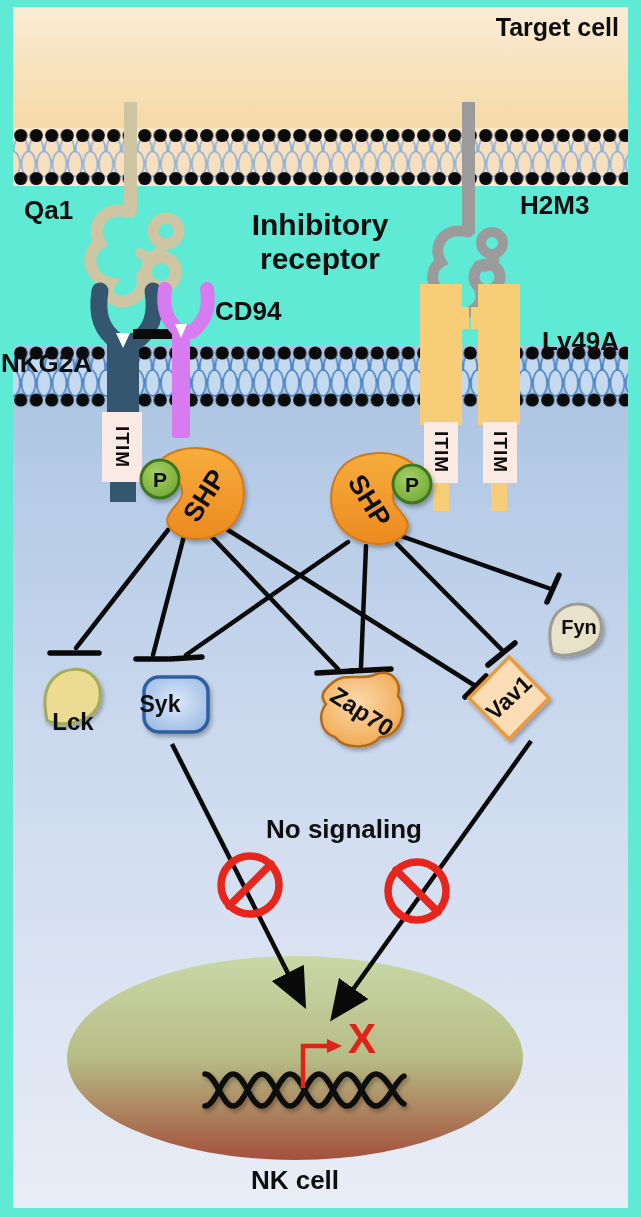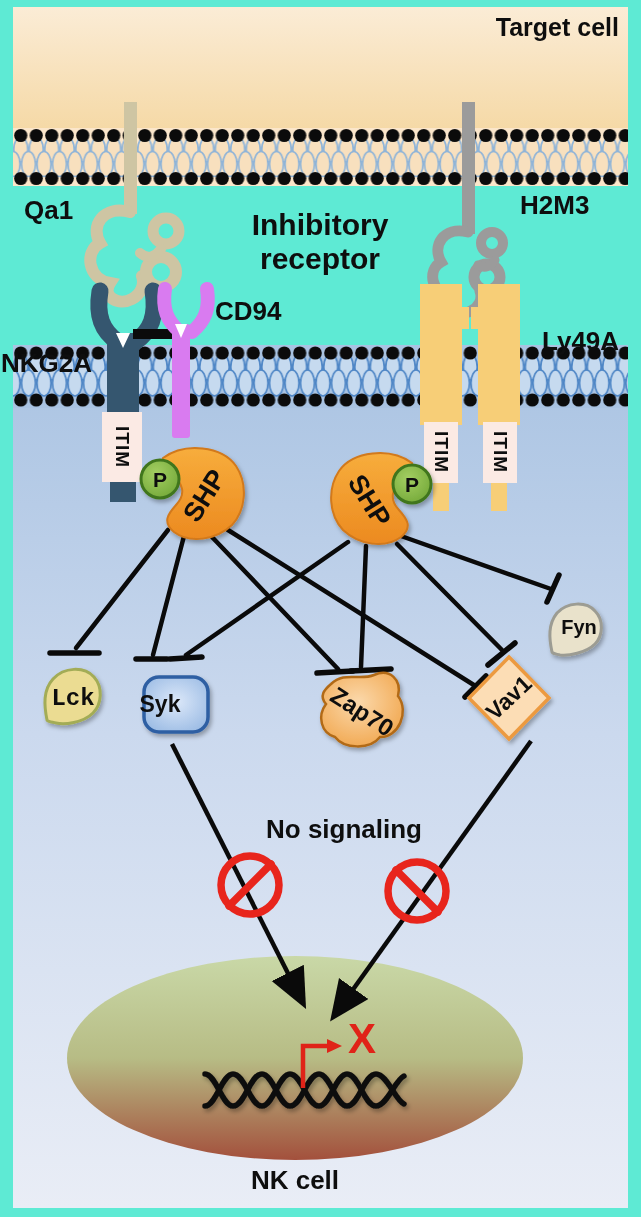--- a/index.html
+++ b/index.html
@@ -18,21 +18,21 @@
   .lb-ly49a{left:542px;top:306px;font-size:26px;margin-top:20px;}
   .lb-itim{font-size:19px;letter-spacing:1px;}
   .lb-itim1{left:122px;top:447px;transform:translate(-50%,-50%) rotate(90deg);}
   .lb-itim2{left:441px;top:452px;transform:translate(-50%,-50%) rotate(90deg);}
   .lb-itim3{left:500px;top:452px;transform:translate(-50%,-50%) rotate(90deg);}
   .lb-shpL{left:205px;top:496px;font-size:27px;transform:translate(-50%,-50%) rotate(-58deg);}
   .lb-shpR{left:369px;top:501px;font-size:27px;transform:translate(-50%,-50%) rotate(58deg);}
   .lb-p{font-size:21px;}
   .lb-pL{left:160px;top:480px;}
   .lb-pR{left:412px;top:485px;}
-  .lb-lck{left:73px;top:698px;font-size:24px;font-family:Liberation Mono, monospace;}
+  .lb-lck{left:73px;top:722px;font-size:24px;}
   .lb-syk{left:160px;top:704px;font-size:23px;}
   .lb-zap{left:362px;top:712px;font-size:24px;transform:translate(-50%,-50%) rotate(33deg);}
   .lb-vav{left:509px;top:698px;font-size:23px;transform:translate(-50%,-50%) rotate(-43deg);}
   .lb-fyn{left:579px;top:627px;font-size:20px;}
   .lb-nosig{left:344px;top:829px;font-size:26px;}
   .lb-x{left:362px;top:1039px;font-size:42px;font-weight:800;color:#E02318;}
   .lb-nk{left:295px;top:1180px;font-size:26px;}
 </style>
 </head>
 <body>

